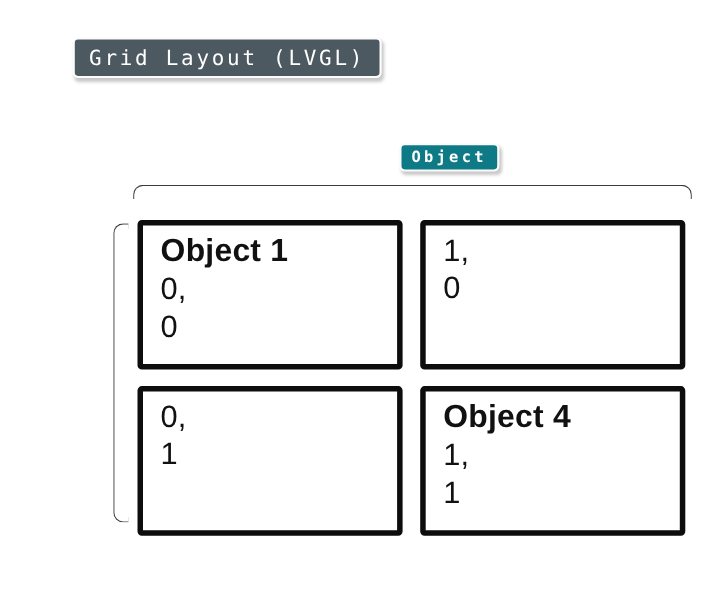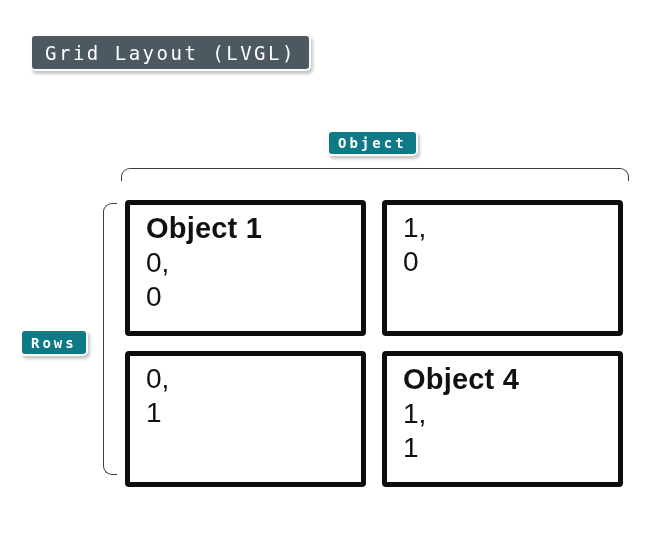--- a/index.html
+++ b/index.html
@@ -14,20 +14,21 @@
   .badge{
     position:absolute;
     display:flex;align-items:center;justify-content:center;
     color:#ffffff;
     font-family:"DejaVu Sans Mono", monospace;
     border:2px solid #fcfcfc;
     border-radius:5px;
     box-shadow:2px 3px 3px rgba(0,0,0,0.22);
     box-sizing:border-box;
     white-space:nowrap;
+    margin-left:36px;
   }
   .badge.slate{background:#4d5961;}
   .badge.teal{background:#0e7a85;}
   .title-badge{
     left:30px;top:34px;height:37px;
     padding:0 13px;
     font-size:19px;font-weight:500;letter-spacing:2.5px;
   }
   .columns-badge{
     left:327px;top:130px;height:26px;
@@ -94,23 +95,20 @@
   <div class="badge slate title-badge">
     <span>Grid Layout (LVGL)</span>
   </div>
 
   <div class="badge teal columns-badge">
     <span>Object</span>
   </div>
 
   <div class="bracket-top"></div>
 
-  <div class="badge teal rows-badge">
-    <span>Rows</span>
-  </div>
 
   <div class="bracket-left"></div>
 
   <div class="grid">
 
     <div class="cell">
       <div class="cell-title">Object 1</div>
       <div class="cell-line">0,</div>
       <div class="cell-line">0</div>
     </div>

